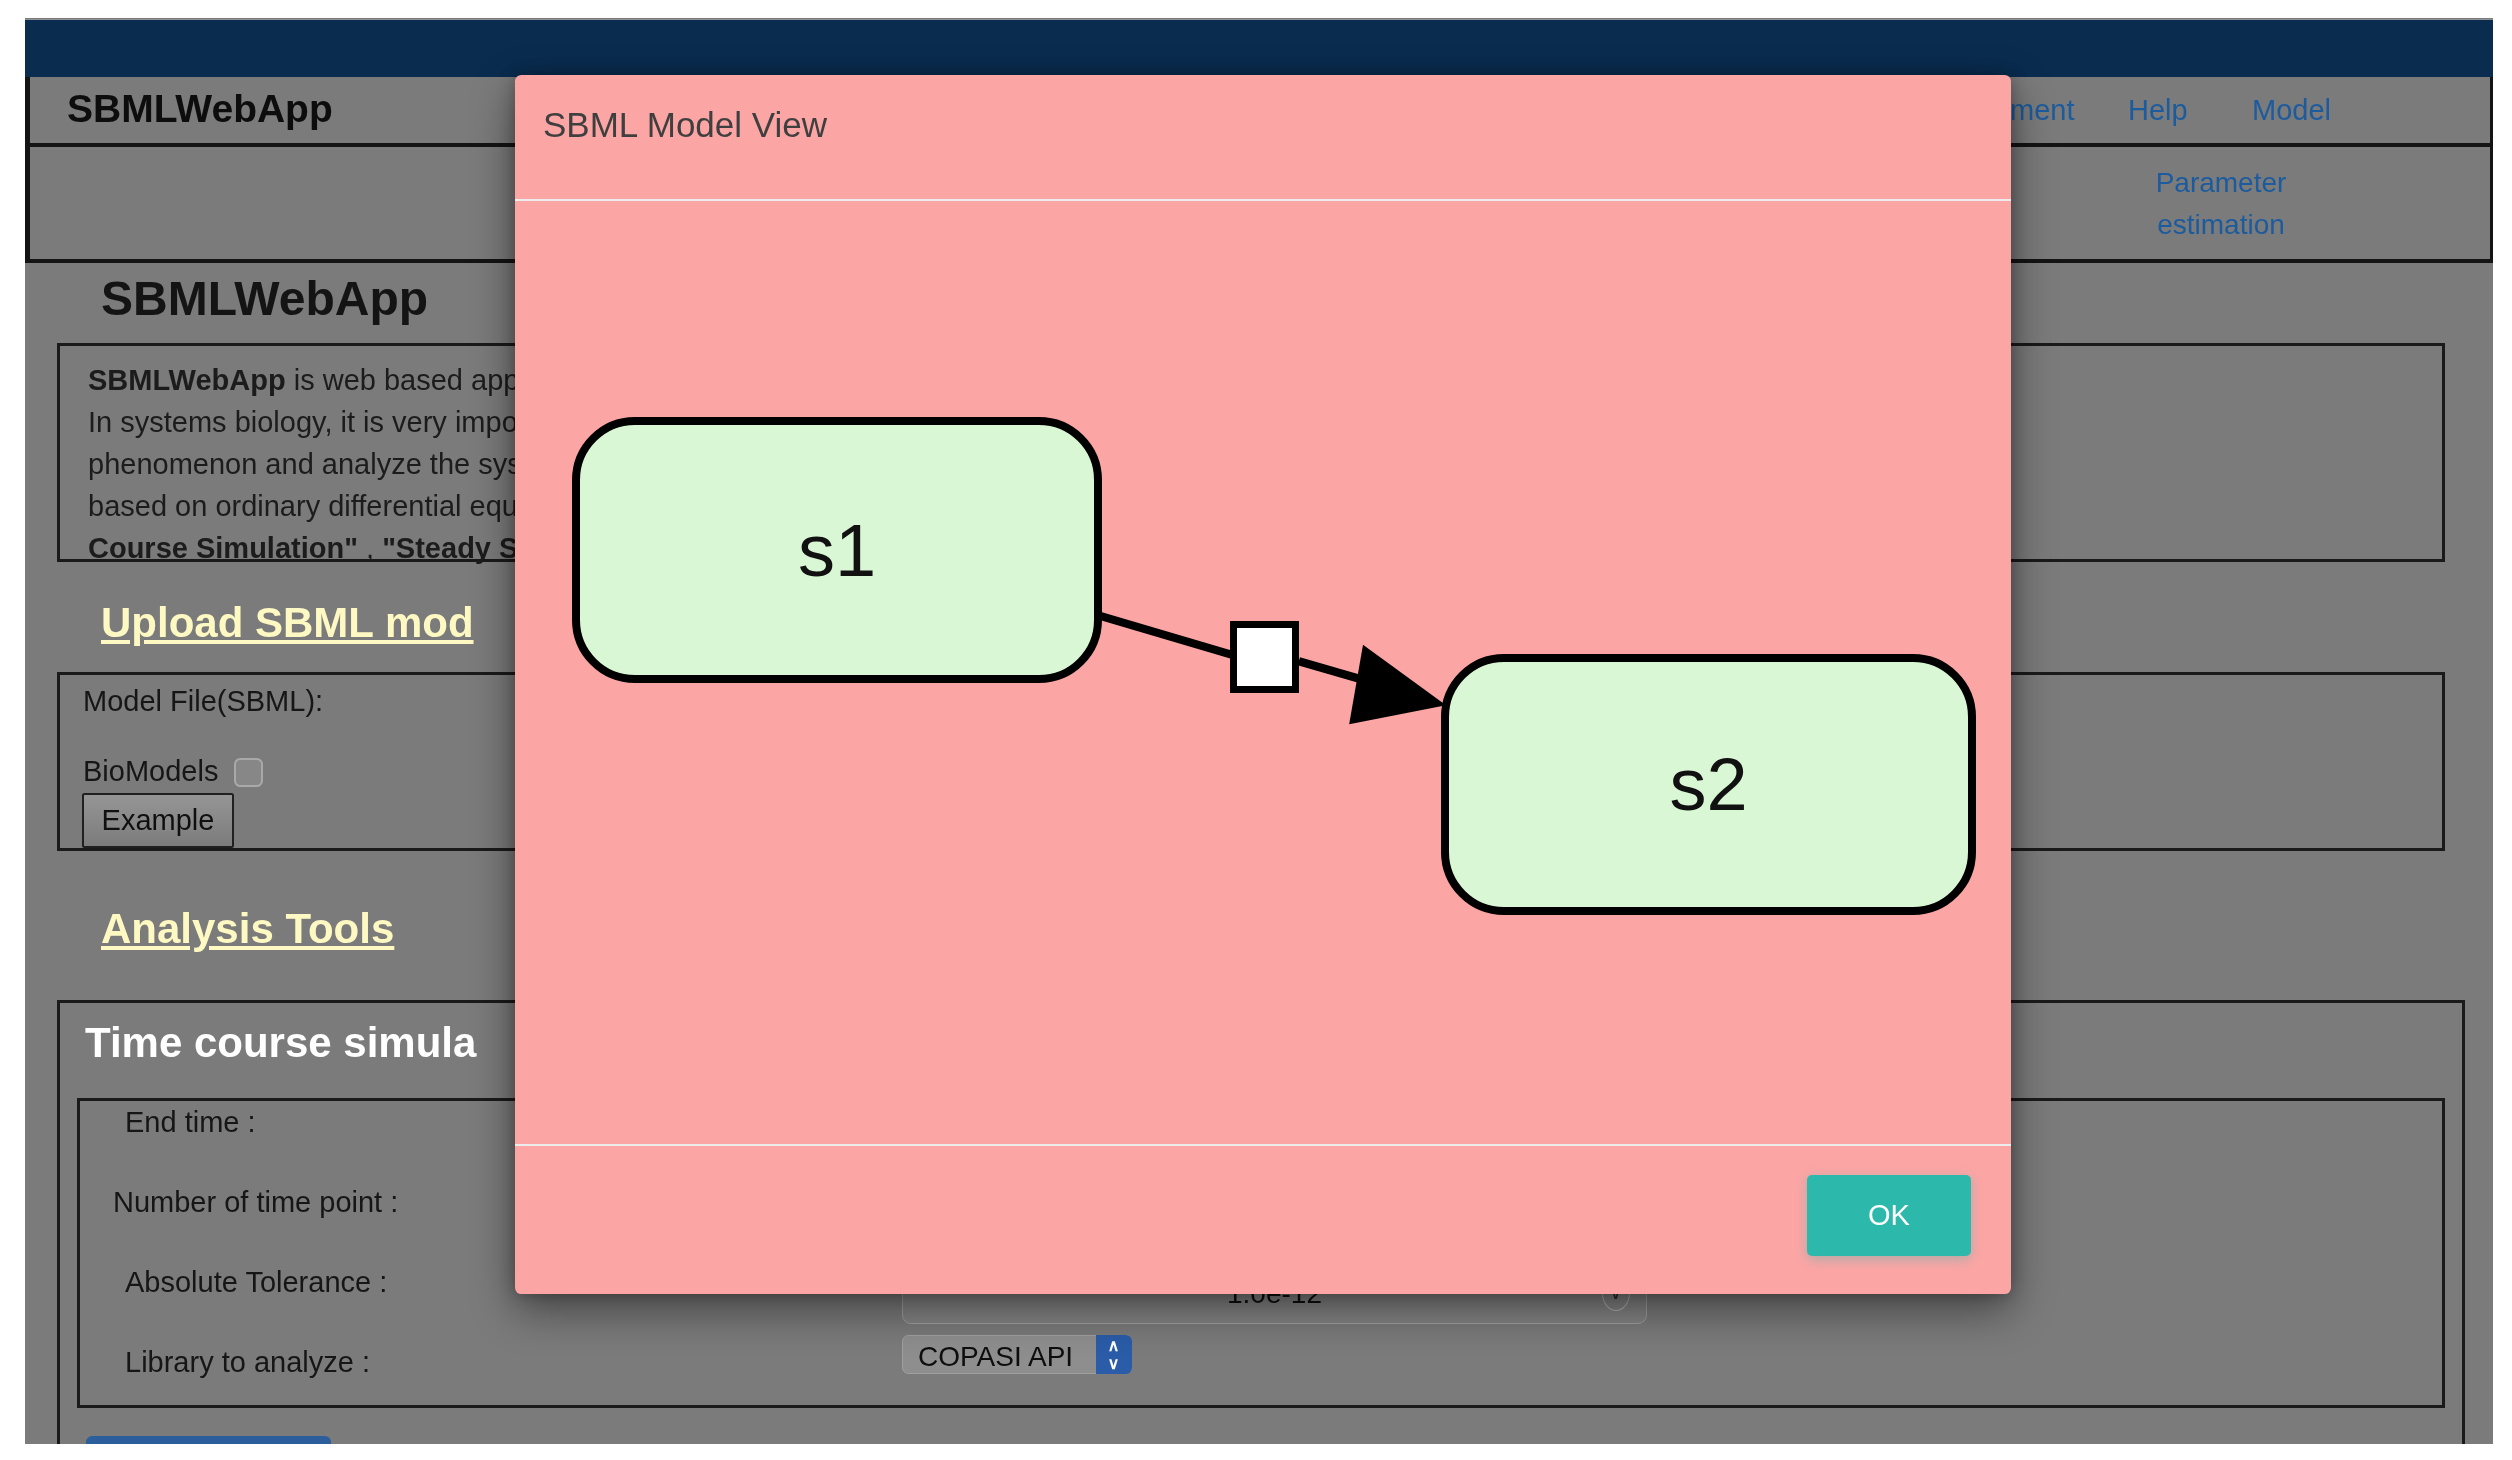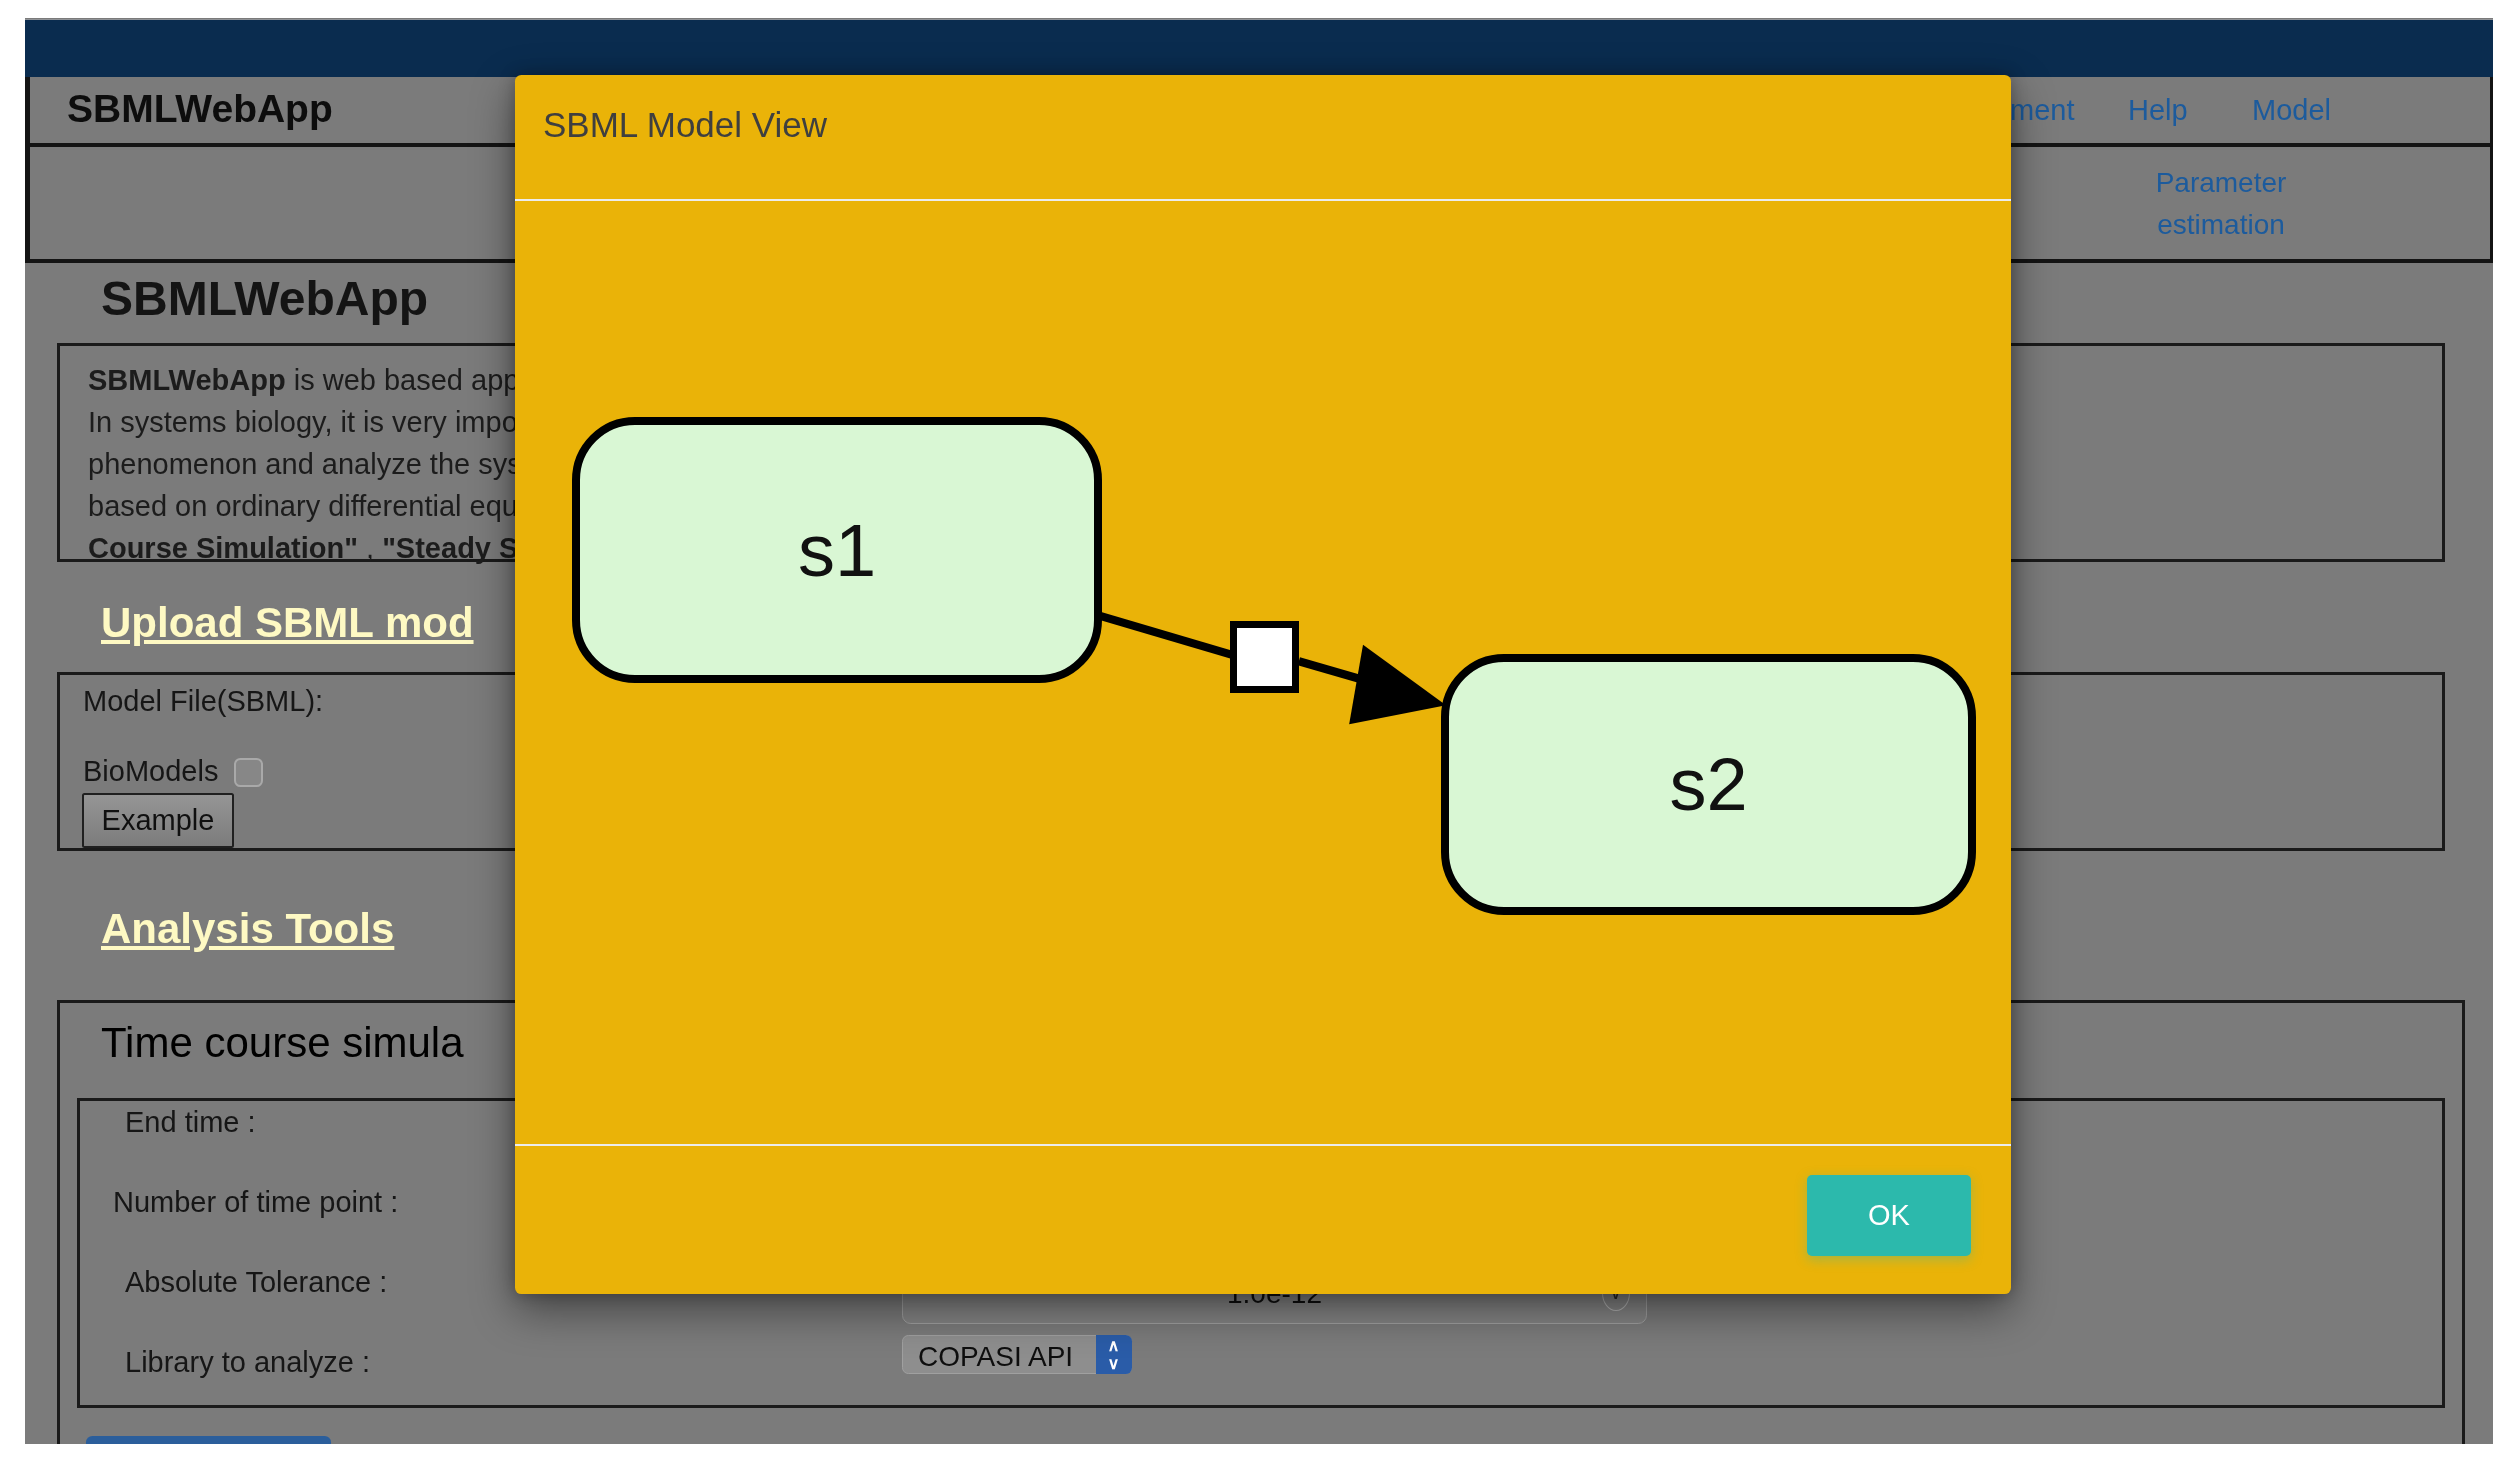--- a/index.html
+++ b/index.html
@@ -33,40 +33,40 @@
   .desc-box p { font-size:29px; line-height:42px; color:#1c1c1c; white-space:nowrap; overflow:hidden; }
   .desc-box b { font-weight:bold; }
 
   .upload-box { left:57px; top:672px; width:2388px; height:179px; }
   .plain-label { font-size:29px; color:#161616; white-space:nowrap; }
   .checkbox { left:234px; top:758px; width:29px; height:29px; border:2.5px solid #a9a9a9; border-radius:6.3px; background:#878787; cursor:pointer; }
   .example-btn { left:82px; top:793px; width:152px; height:55px; border:2.5px solid #202020; border-radius:2.5px;
     background:linear-gradient(#959595,#7c7c7c); font-size:29px; color:#101010; text-align:center; line-height:50px; cursor:pointer; }
 
   .tc-outer { left:57px; top:1000px; width:2408px; height:466px; border:3.8px solid #1a1a1a; }
-  .tc-heading { left:85px; top:1019px; font-size:42px; font-weight:400; color:#000000; white-space:nowrap;margin-left:16px; }
+  .tc-heading { left:85px; top:1019px; font-size:42px; font-weight:700; color:#ffffff; white-space:nowrap; }
   .tc-inner { left:77px; top:1098px; width:2368px; height:310px; border:3.1px solid #1a1a1a; }
 
   .select-wide { left:902px; top:1263px; width:745px; height:61px; border:1.9px solid #a0a0a0; border-radius:8.8px;
     background:#848484; cursor:pointer; }
   .select-wide .val { position:absolute; left:0; right:0; top:14px; text-align:center; font-size:28px; color:#0f0f0f; }
   .select-wide .chev { position:absolute; right:16.4px; top:11.3px; width:28px; height:36px; border:1.9px solid #b3b3b3; border-radius:50%;
     text-align:center; font-size:17.6px; line-height:34px; color:#2a2a2a; }
 
   .select-small { left:902px; top:1335px; width:230px; height:39px; border:1.3px solid #a0a0a0; border-radius:6.3px;
     background:#8e8e8e; cursor:pointer;padding-left:16px; }
   .select-small .val { position:absolute; left:15px; top:5px; font-size:28px; color:#0e0e0e; white-space:nowrap; }
   .select-small .stepper { position:absolute; right:-0.6px; top:-0.6px; width:36px; height:39px; background:#2a5ca8;
     border-radius:0 6.3px 6.3px 0; color:#ffffff; text-align:center; }
   .select-small .stepper span { display:block; font-size:16.4px; line-height:17.6px; font-weight:bold; }
 
   .run-btn { left:86px; top:1436px; width:245px; height:45px; background:#2b5e9b; border-radius:6.3px; cursor:pointer; }
 
   
-  .modal { left:515px; top:75px; width:1496px; height:1219px; background:#eab308; border-radius:6.3px;
+  .modal { left:515px; top:75px; width:1496px; height:1219px; background:#fca5a5; border-radius:6.3px;
     box-shadow:0 15.7px 44px rgba(0,0,0,0.45), 0 0 15.7px rgba(0,0,0,0.25); }
   .modal-title { position:absolute; left:28px; top:30px; font-size:35px; color:#3f3f3f; }
   .modal-divider { position:absolute; left:0; width:1496px; height:1.9px; background:#ececec; }
   .hdr-div { top:124px; }
   .ftr-div { top:1069px; }
 
   .node { position:absolute; background:#d9f7d4; border:8.2px solid #000000; border-radius:63px;
     display:flex; align-items:center; justify-content:center; }
   .node-s1 { left:57px; top:342px; width:530px; height:266px; }
   .node-s2 { left:926px; top:579px; width:535px; height:261px; }

